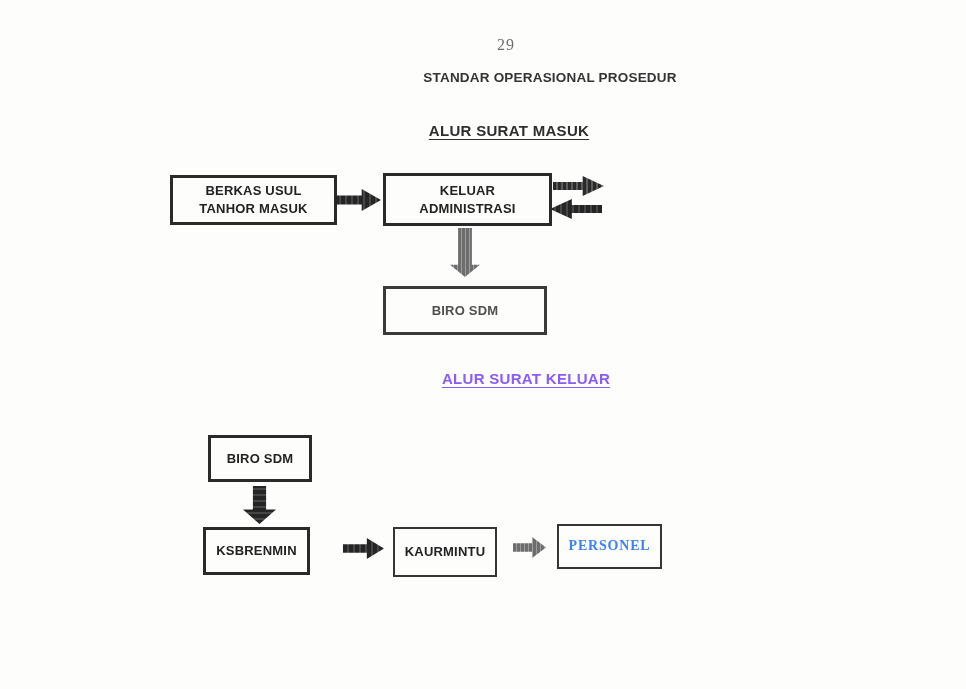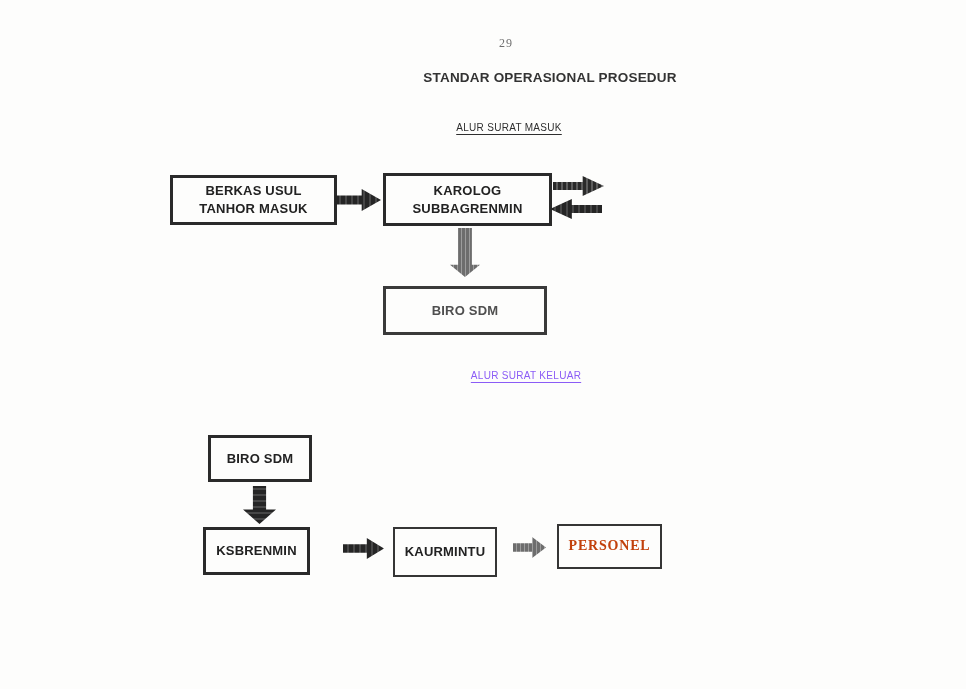--- a/index.html
+++ b/index.html
@@ -9,51 +9,51 @@
     margin:0 auto;
     background:#fdfdfc;
     font-family:"Liberation Sans", sans-serif;
     color:#2b2b2b;
     overflow:hidden;
     box-shadow:0 0 2px rgba(0,0,0,.15);
   }
   .page-number{
     position:absolute;top:36px;left:506px;transform:translateX(-50%);
     font-family:"Liberation Serif", serif;
-    font-size:12px;color:#555;letter-spacing:1px;opacity:.85;
+    font-size:16px;color:#555;letter-spacing:1px;opacity:.85;
   }
   .title1{
     position:absolute;top:70px;left:506px;transform:translateX(-50%);
     font-size:13.5px;font-weight:700;white-space:nowrap;color:#333;
     letter-spacing:.2px;
     margin-left:44px;
   }
   .title2{
     position:absolute;top:87px;left:516px;transform:translateX(-50%);
     font-size:13px;font-weight:700;white-space:nowrap;color:#2e2e2e;
     text-decoration:underline;text-underline-offset:3px;letter-spacing:.15px;
   }
   .section-heading{
     position:absolute;transform:translateX(-50%);
-    font-size:10px;font-weight:400;white-space:nowrap;color:#2e2e2e;
+    font-size:15px;font-weight:700;white-space:nowrap;color:#2e2e2e;
     text-decoration:underline;text-underline-offset:3px;letter-spacing:.3px;text-align:right;
   }
   .h-masuk{top:122px;left:509px;}
   .h-keluar{top:370px;left:526px;color:#8b5cf6;}
   .node{
     position:absolute;box-sizing:border-box;
     border:3px solid #2a2a2a;background:#fdfdfc;
     display:flex;flex-direction:column;align-items:center;justify-content:center;
     text-align:center;font-weight:700;font-size:13px;line-height:1.35;
     letter-spacing:.2px;color:#222;
   }
   .node .lbl{display:block;}
   .node.thin{border-width:2px;border-color:#353535;text-align:right;}
   .node.faded-text{color:#4f4f4f;}
-  .node.serif{font-family:"Liberation Serif", serif;font-size:14px;letter-spacing:.8px;color:#c2410c;}
+  .node.serif{font-family:"Liberation Serif", serif;font-size:14px;letter-spacing:.8px;color:#3b82f6;}
   .arrow{position:absolute;}
   .arr-right{clip-path:polygon(0 30%,58% 30%,58% 0,100% 50%,58% 100%,58% 70%,0 70%);}
   .arr-left{clip-path:polygon(100% 30%,42% 30%,42% 0,0 50%,42% 100%,42% 70%,100% 70%);}
   .arr-down{clip-path:polygon(30% 0,70% 0,70% 62%,100% 62%,50% 100%,0 62%,30% 62%);}
   .arr-down-slim{clip-path:polygon(27% 0,73% 0,73% 75%,100% 75%,50% 100%,0 75%,27% 75%);}
   .fill-dark{background:repeating-linear-gradient(90deg,#252525 0 4px,#474747 4px 6px);}
   .fill-dark-v{background:repeating-linear-gradient(0deg,#252525 0 4px,#474747 4px 6px);}
   .fill-streak{background:repeating-linear-gradient(90deg,#2a2a2a 0 3px,#5d5d5d 3px 5px);}
   .fill-faded{background:repeating-linear-gradient(90deg,#6d6d6d 0 3px,#9c9c9c 3px 4px);}
 </style>
@@ -68,22 +68,22 @@
   <div class="section-heading h-masuk">ALUR SURAT MASUK</div>
 
   <div class="node" style="left:170px;top:175px;width:167px;height:50px;">
     <span class="lbl">BERKAS USUL</span>
     <span class="lbl">TANHOR MASUK</span>
   </div>
 
   <div class="arrow arr-right fill-dark" style="left:335px;top:189px;width:46px;height:22px;"></div>
 
   <div class="node" style="left:383px;top:173px;width:169px;height:53px;">
-    <span class="lbl">KAROLOG</span>
-    <span class="lbl">SUBBAGRENMIN</span>
+    <span class="lbl">KELUAR</span>
+    <span class="lbl">ADMINISTRASI</span>
   </div>
 
   <div class="arrow arr-right fill-streak" style="left:553px;top:176px;width:51px;height:20px;"></div>
   <div class="arrow arr-left fill-dark" style="left:550px;top:199px;width:52px;height:20px;"></div>
 
 
   <div class="arrow arr-down-slim fill-faded" style="left:450px;top:228px;width:30px;height:49px;"></div>
 
   <div class="node faded-text" style="left:383px;top:286px;width:164px;height:49px;border-color:#3a3a3a;">
     <span class="lbl">BIRO SDM</span>

